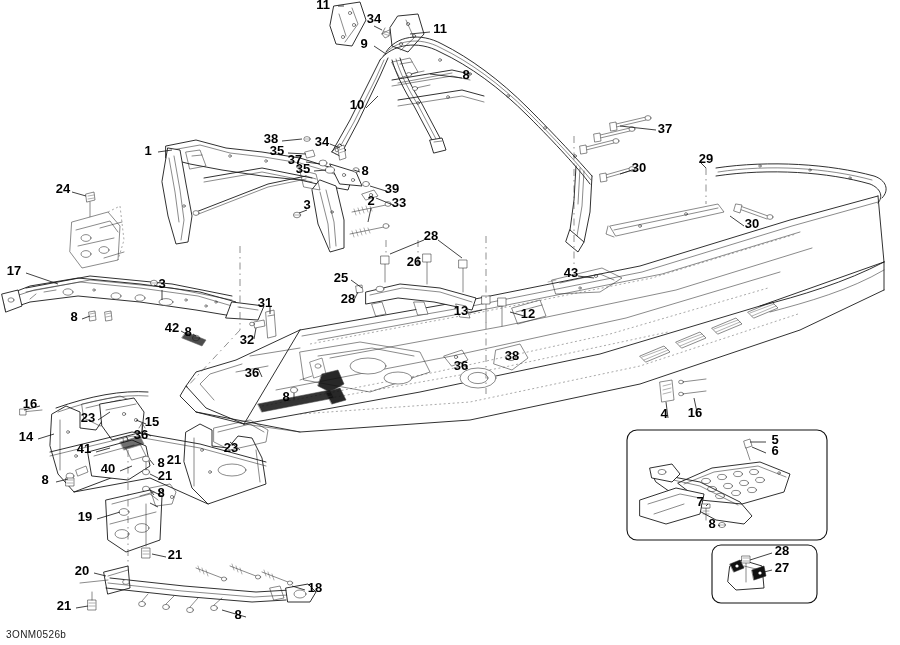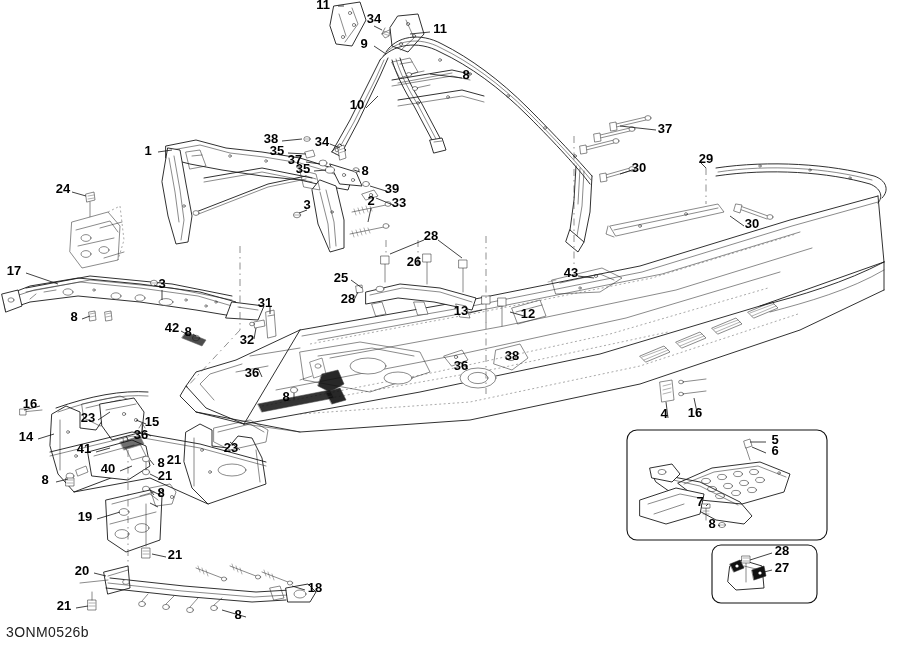--- a/index.html
+++ b/index.html
@@ -9,21 +9,21 @@
   .ln{fill:none;stroke:#1a1a1a;stroke-width:0.9;stroke-linecap:round;stroke-linejoin:round;}
   .ln-t{fill:none;stroke:#2a2a2a;stroke-width:0.55;stroke-linecap:round;stroke-linejoin:round;}
   .ln-f{fill:none;stroke:#3a3a3a;stroke-width:0.4;stroke-linecap:round;}
   .lead{fill:none;stroke:#111;stroke-width:0.8;}
   .dash{fill:none;stroke:#444;stroke-width:0.6;stroke-dasharray:7 4 1.5 4;}
   .dot{fill:none;stroke:#555;stroke-width:0.5;stroke-dasharray:2 2.5;}
   .wh{fill:#ffffff;}
   .dk{fill:#111;}
   .inset{fill:#ffffff;stroke:#111;stroke-width:1.1;}
   .lbl{font-family:"Liberation Sans",sans-serif;font-size:13px;font-weight:700;fill:#000;}
-  #code{position:absolute;left:6px;bottom:5px;font-size:14px;letter-spacing:.4px;color:#222;}
+  #code{position:absolute;left:6px;bottom:5px;font-size:10px;letter-spacing:.4px;color:#222;}
 </style>
 </head>
 <body>
 
 <svg id="diagram" viewBox="0 0 900 645">
 
   <g>
 
     <path class="ln wh" d="M334 6 L360 2 L366 20 L352 46 L336 44 L330 26 Z"></path>
     <path class="ln-t" d="M352 8 L358 24 L345 42"></path>

